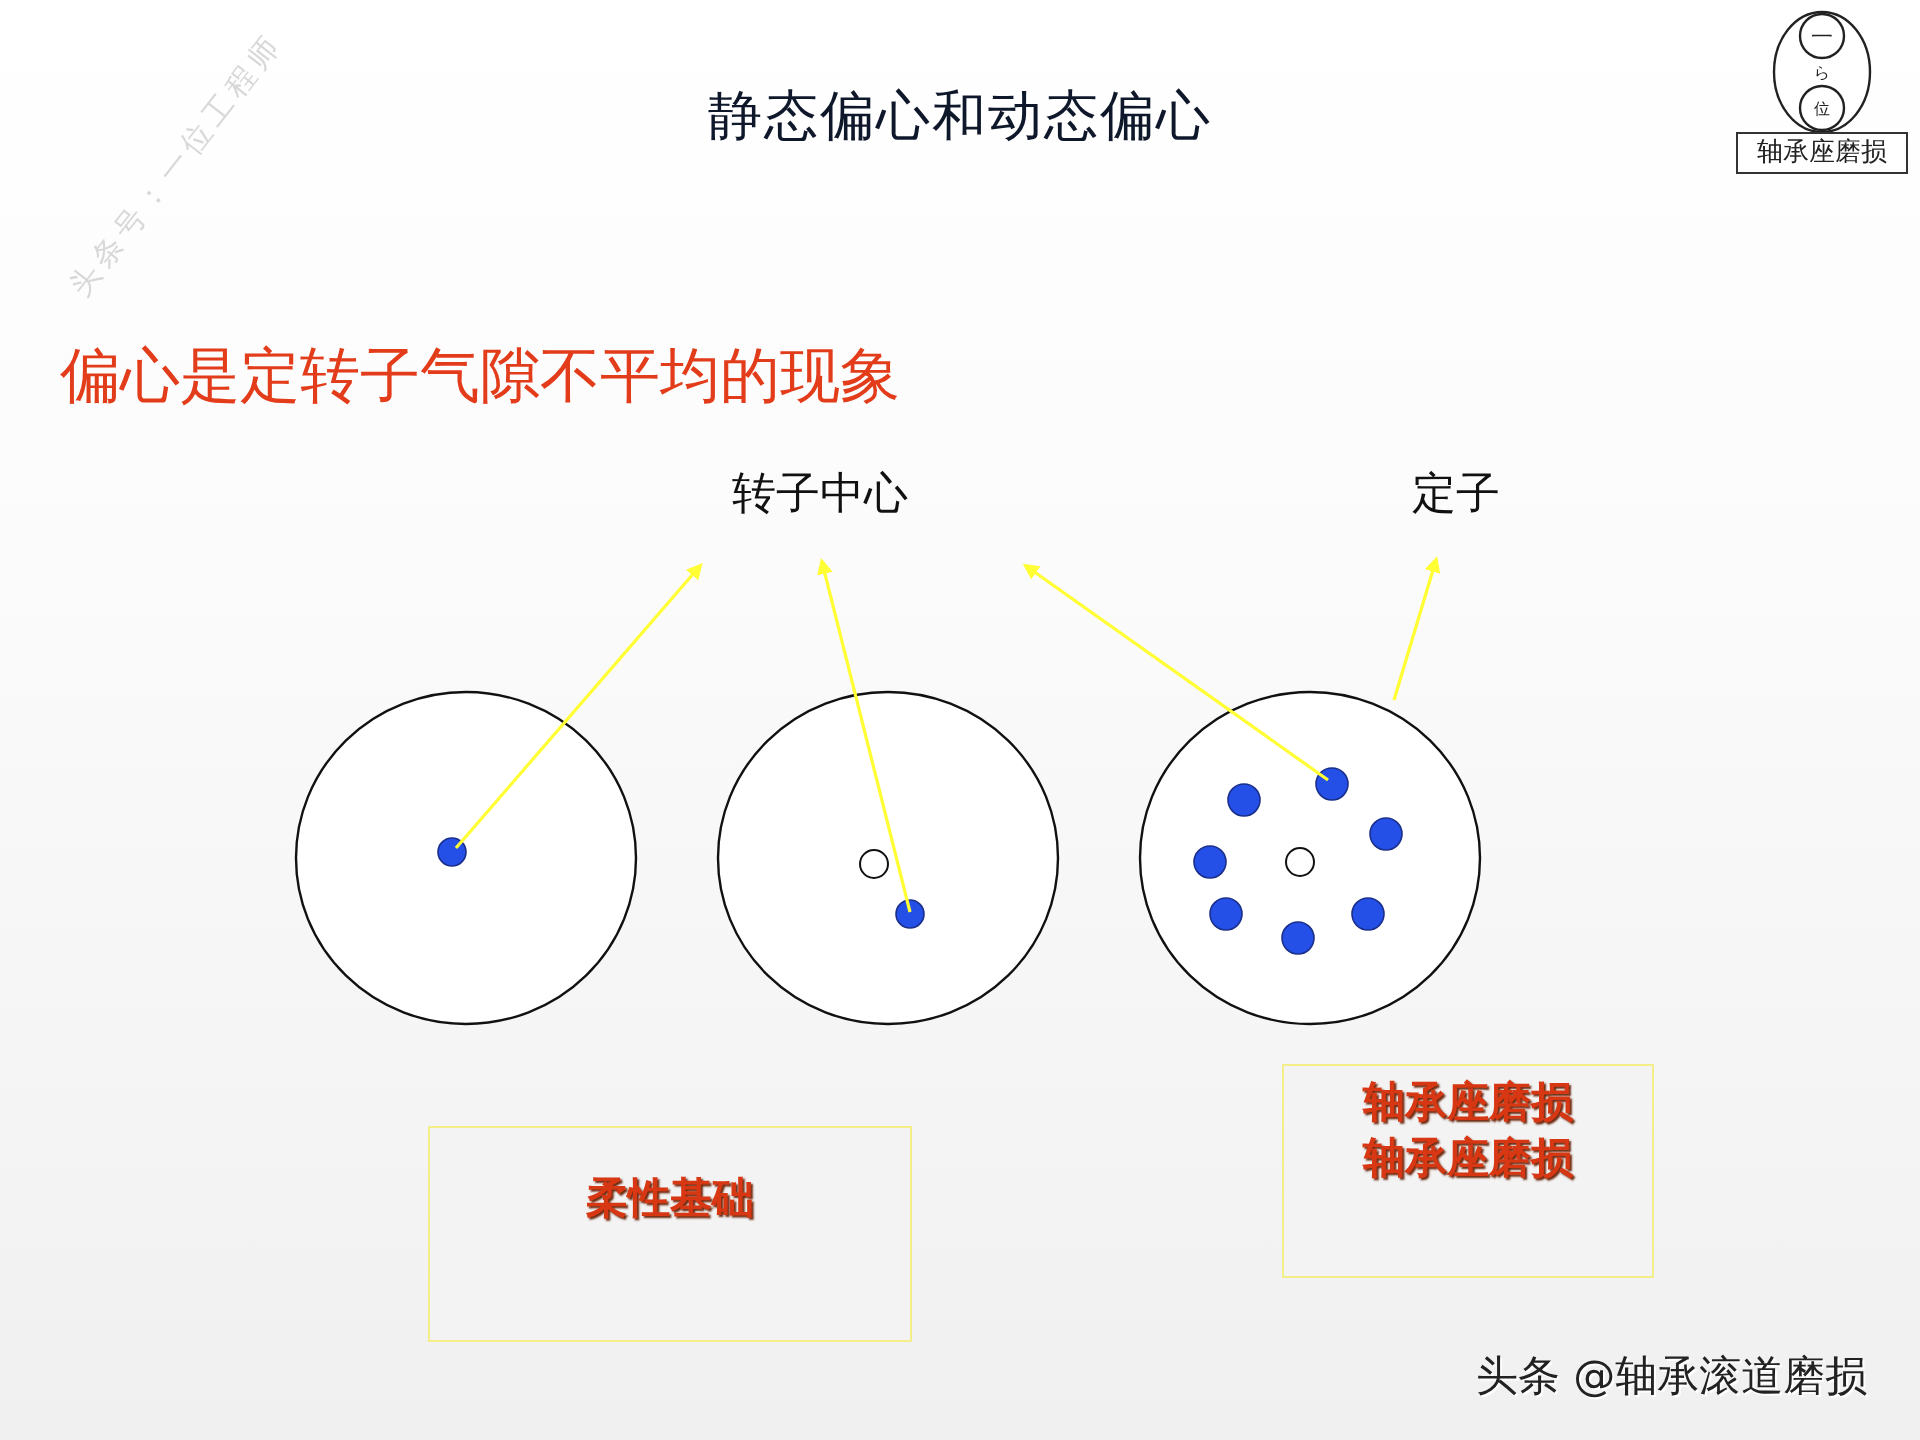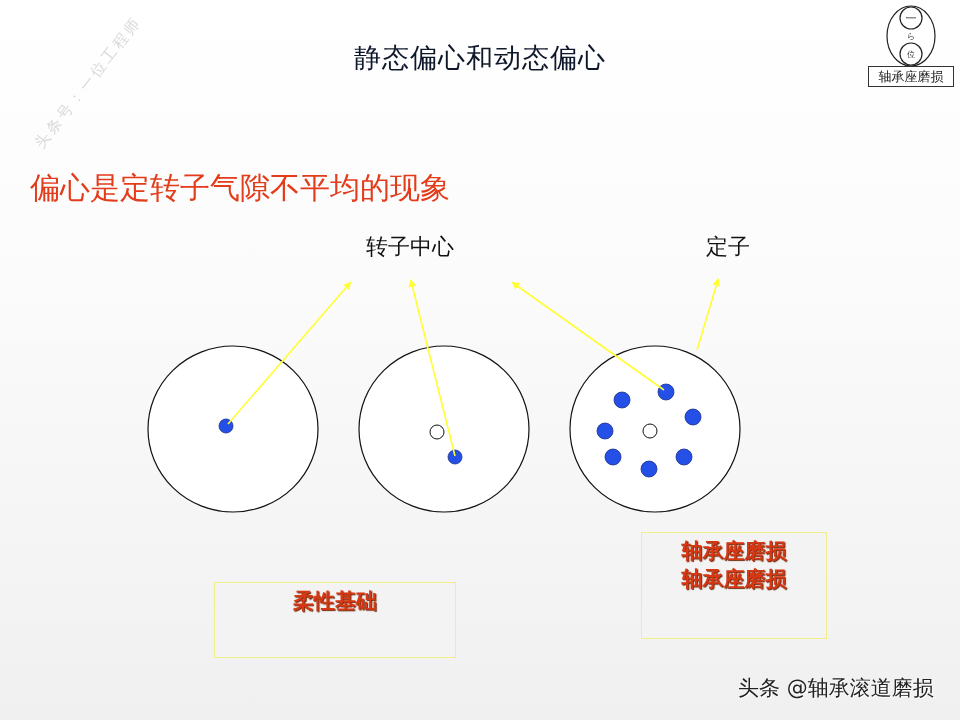--- a/index.html
+++ b/index.html
@@ -36,21 +36,21 @@
       font-family: "DejaVu Serif", serif;
     }
     .label-rotor { left: 366px; top: 232px; }
     .label-stator { left: 706px; top: 232px; }
     svg.diagram { position: absolute; left: 0; top: 0; }
     .box {
       position: absolute; border: 1.5px solid #f2ee8a; background: #f3f3f3;
       text-align: center; font-weight: bold; font-size: 21px; color: #d73712;
       text-shadow: 1px 1px 1px #6e2a10; line-height: 28px;
     }
-    .box-static { left: 214px; top: 582px; width: 242px; height: 76px; padding-top: 4px; box-sizing: border-box; }
+    .box-static { left: 214px; top: 563px; width: 242px; height: 108px; padding-top: 21px; box-sizing: border-box; }
     .box-dynamic { left: 641px; top: 532px; width: 186px; height: 107px; padding-top: 4px; box-sizing: border-box; }
     .footer {
       position: absolute; left: 738px; top: 674px; font-size: 21px; color: #222;
       text-shadow: 1px 1px 0 #fff;
     }
   </style>
 </head>
 <body>
 
 <div class="watermark">头条号：一位工程师</div>

